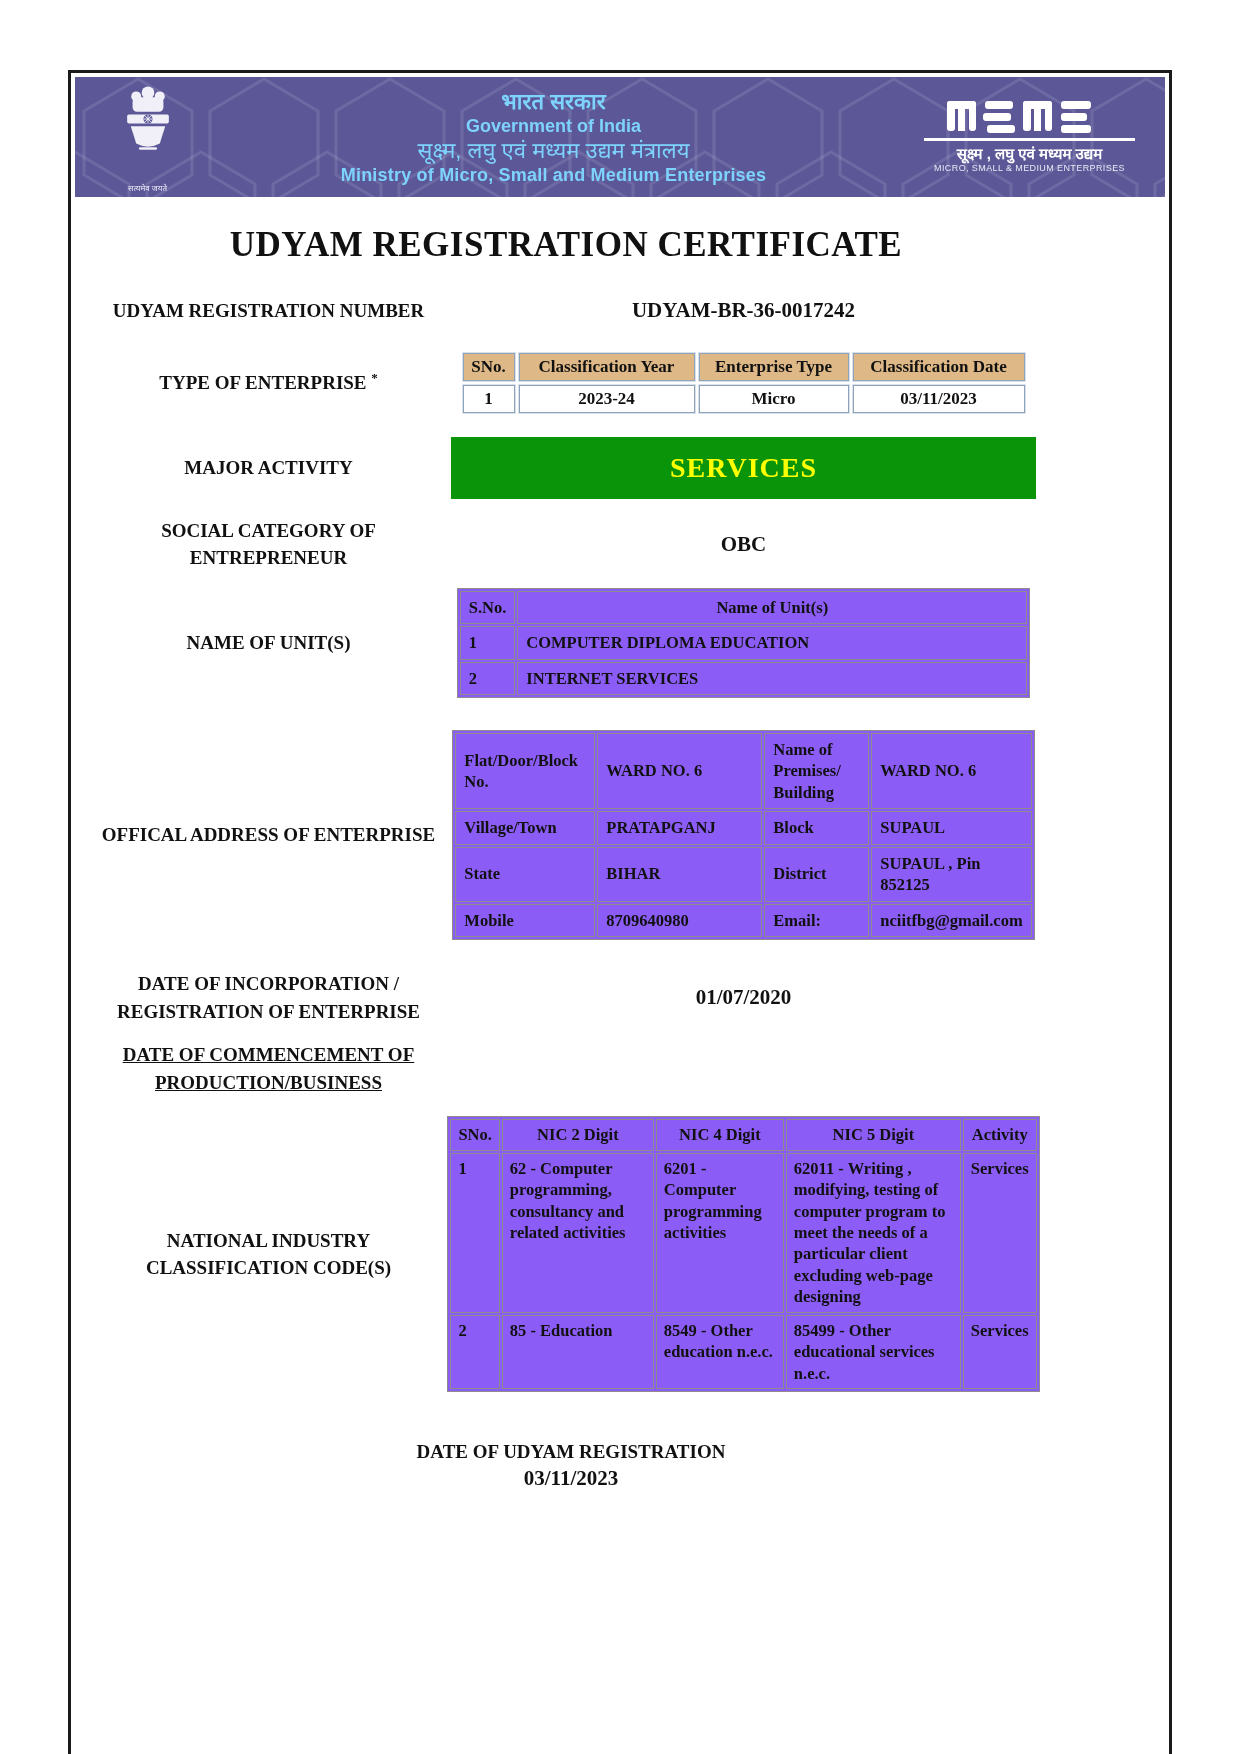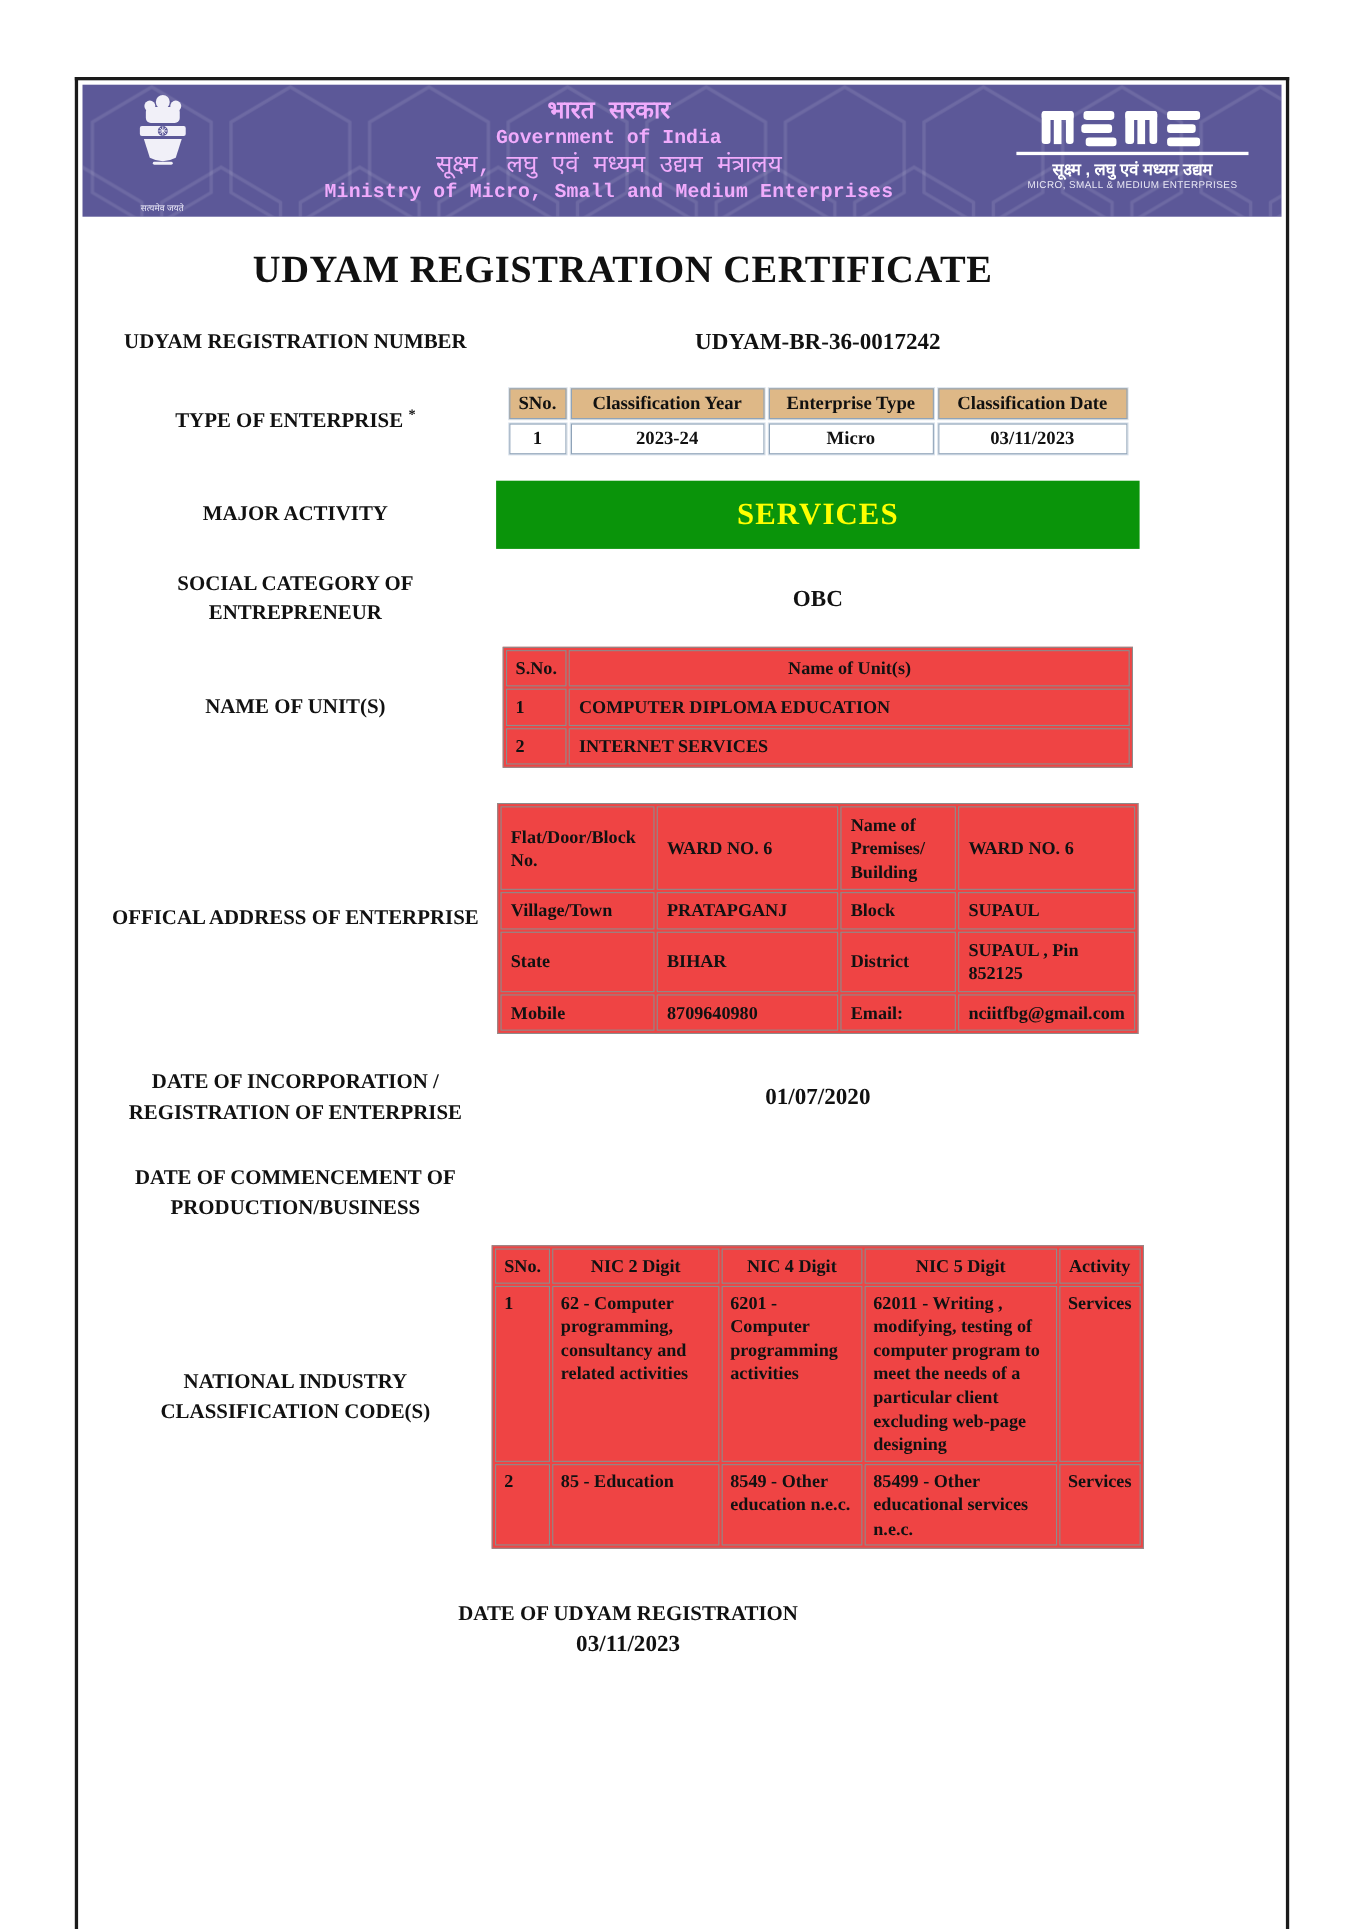--- a/index.html
+++ b/index.html
@@ -14,22 +14,22 @@
   }
   
   .banner{
     position:relative;margin:4px;height:120px;background:#5c5898;
     display:flex;align-items:center;overflow:hidden;
   }
   .hex-bg{position:absolute;inset:0;width:100%;height:100%;}
   .banner-emblem{position:relative;z-index:2;margin-left:35px;width:75px;flex:0 0 auto;text-align:center;}
   .emblem-caption{color:#efeefb;font-family:"Liberation Sans","DejaVu Sans",sans-serif;font-size:8px;margin-top:1px;}
   .banner-center{
-    position:relative;z-index:2;flex:1 1 auto;text-align:center;color:#f0abfc;
-    font-family:Liberation Mono, monospace;line-height:1.22;padding-top:2px;
+    position:relative;z-index:2;flex:1 1 auto;text-align:center;color:#7dd3fc;
+    font-family:Liberation Sans, sans-serif;line-height:1.22;padding-top:2px;
   }
   .bc-hi-1{font-size:22px;font-weight:bold;}
   .bc-en-1{font-size:18px;font-weight:bold;}
   .bc-hi-2{font-size:22px;}
   .bc-en-2{font-size:18px;font-weight:bold;letter-spacing:.2px;}
   .banner-right{
     position:relative;z-index:2;flex:0 0 auto;width:215px;margin-right:28px;
     text-align:center;color:#ffffff;font-family:"Liberation Sans","DejaVu Sans",sans-serif;
   }
   .msme-word{display:block;margin:0 auto;}
@@ -52,21 +52,21 @@
   .value-text{font-size:21px;font-weight:bold;text-align:center;}
   
   table{border-collapse:separate;table-layout:fixed;}
   .type-table{border-spacing:4px;background:#ffffff;}
   .type-table th,.type-table td{
     border:1px solid #8fa3b8;box-shadow:0 0 0 1px #d9e2ec;
     font-size:17px;font-weight:bold;text-align:center;padding:3px 4px;
   }
   .type-table th{background:#deb887;}
   
-  .thin-table{border-spacing:2px;background:#ef4444;border:1px solid #8c8c8c;}
+  .thin-table{border-spacing:2px;background:#8b5cf6;border:1px solid #8c8c8c;}
   .thin-table th,.thin-table td{
     border:1px solid #8c8c8c;font-size:16.5px;font-weight:bold;
     padding:5px 8px;vertical-align:middle;text-align:left;line-height:1.3;
   }
   .thin-table th{text-align:center;}
   .units-table td.sno,.units-table th.sno{text-align:left;}
   .nic-table th,.nic-table td{vertical-align:top;padding:4px 7px;}
   .nic-table th{text-align:center;vertical-align:middle;}
   
   .activity-banner{
@@ -76,21 +76,21 @@
   
   .mt-title{margin-top:28px;}
   .mt-urn{margin-top:32px;}
   .mt-name{margin-top:26px;}
   .mt-type{margin-top:24px;}
   .mt-major{margin-top:20px;}
   .mt-social{margin-top:18px;}
   .mt-units{margin-top:16px;}
   .mt-addr{margin-top:32px;}
   .mt-inc{margin-top:30px;}
-  .mt-comm{margin-top:32px;}
+  .mt-comm{margin-top:16px;text-decoration:underline;}
   .mt-nic{margin-top:20px;}
   .mt-udyam{margin-top:46px;flex-direction:column;}
 </style>
 </head>
 <body>
 
 <div class="doc-box">
 
   <div class="banner">
     <svg class="hex-bg" viewBox="0 0 1090 120" preserveAspectRatio="xMidYMid slice" aria-hidden="true">

